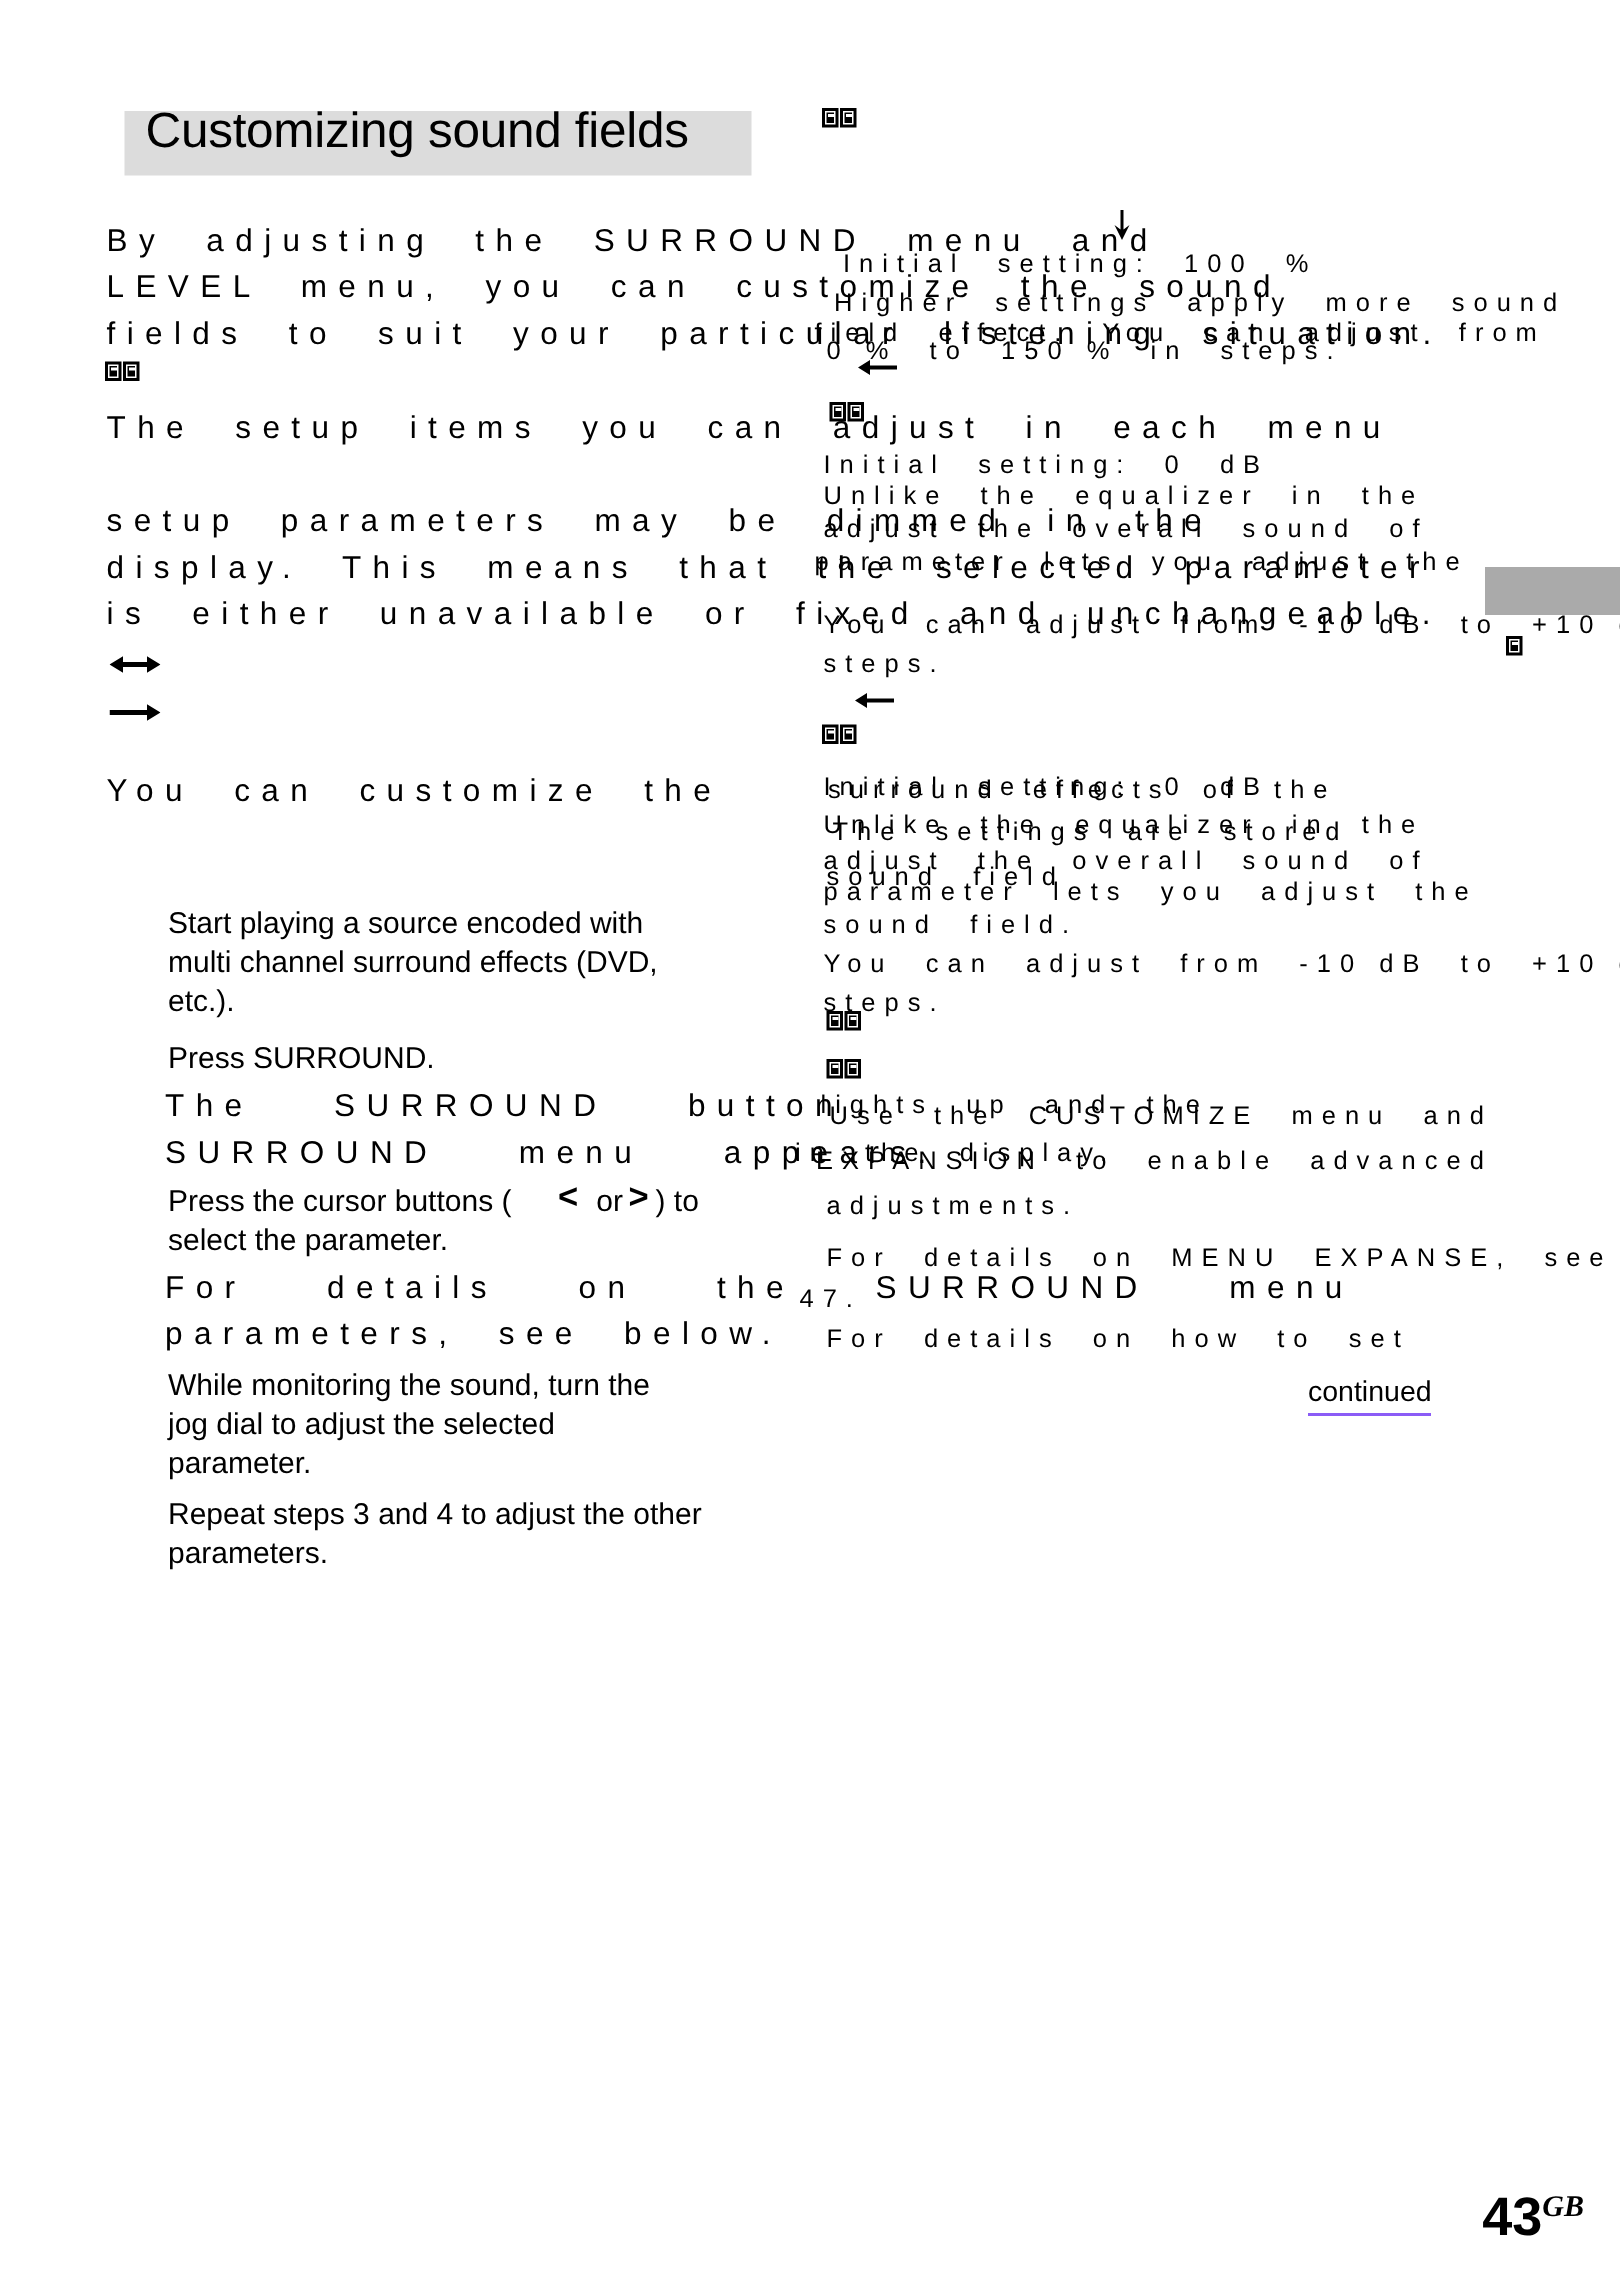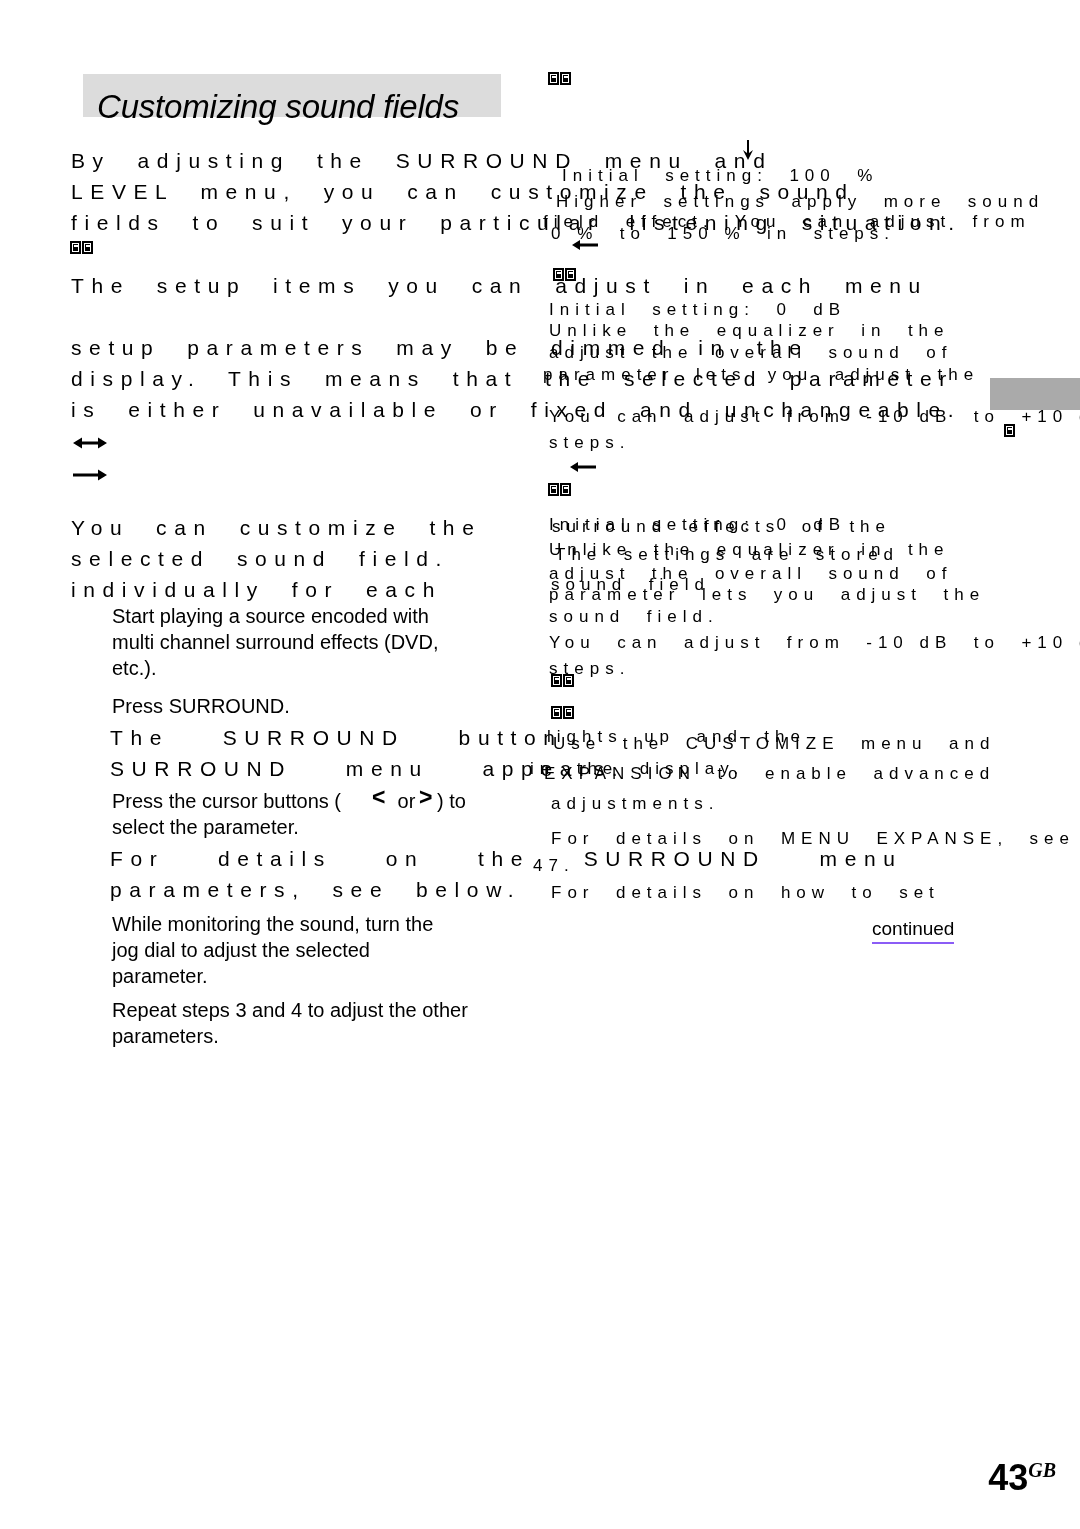--- a/index.html
+++ b/index.html
@@ -37,27 +37,26 @@
     position: absolute;
     left: 83px;
     top: 74px;
     width: 418px;
     height: 43px;
     background: #dcdcdc;
   }
   .title-text {
     position: absolute;
     left: 97px;
-    top: 88px;
+    top: 68px;
     font-size: 33px;
     letter-spacing: -0.2px;
     color: #000;
     white-space: pre;
     font-family: "Liberation Sans", sans-serif;
-    font-style: italic;
   }
 
   
   .spaced {
     font-size: 21px;
     letter-spacing: 7.6px;
     line-height: 31px;
     white-space: pre;
   }
 
@@ -208,22 +207,20 @@
   <span class="tofu" style="left:1004px; top:424px;"><i></i></span>
 
   <svg class="arrow-svg" style="left:73px; top:436px;" width="34" height="14" viewBox="0 0 34 14">
     <path d="M0 7 L9 1.5 L9 5.4 L25 5.4 L25 1.5 L34 7 L25 12.5 L25 8.6 L9 8.6 L9 12.5 Z" fill="#000"></path>
   </svg>
   <svg class="arrow-svg" style="left:73px; top:468px;" width="34" height="14" viewBox="0 0 34 14">
     <path d="M0 5.4 L25 5.4 L25 1.5 L34 7 L25 12.5 L25 8.6 L0 8.6 Z" fill="#000"></path>
   </svg>
 
   <div class="abs spaced" style="left:71px; top:512px;">You  can  customize  the</div>
-  <div class="abs spaced" style="left:71px; top:543px;">selected  sound  field.</div>
-  <div class="abs spaced" style="left:71px; top:574px;">individually  for  each</div>
 
   <svg class="arrow-svg" style="left:570px; top:461px;" width="26" height="12" viewBox="0 0 26 12">
     <path d="M0 6 L8 1 L8 4.6 L26 4.6 L26 7.4 L8 7.4 L8 11 Z" fill="#000"></path>
   </svg>
   <span class="tofu" style="left:548px; top:483px;"><i></i><i></i></span>
 
   <div class="abs overlay" style="left:549px; top:512px;">Initial  setting:  0  dB</div>
   <div class="abs overlay" style="left:552px; top:514px;">surround  effects  of  the</div>
   <div class="abs overlay" style="left:549px; top:537px;">Unlike  the  equalizer  in  the</div>
   <div class="abs overlay" style="left:555px; top:542px;">The  settings  are  stored</div>

